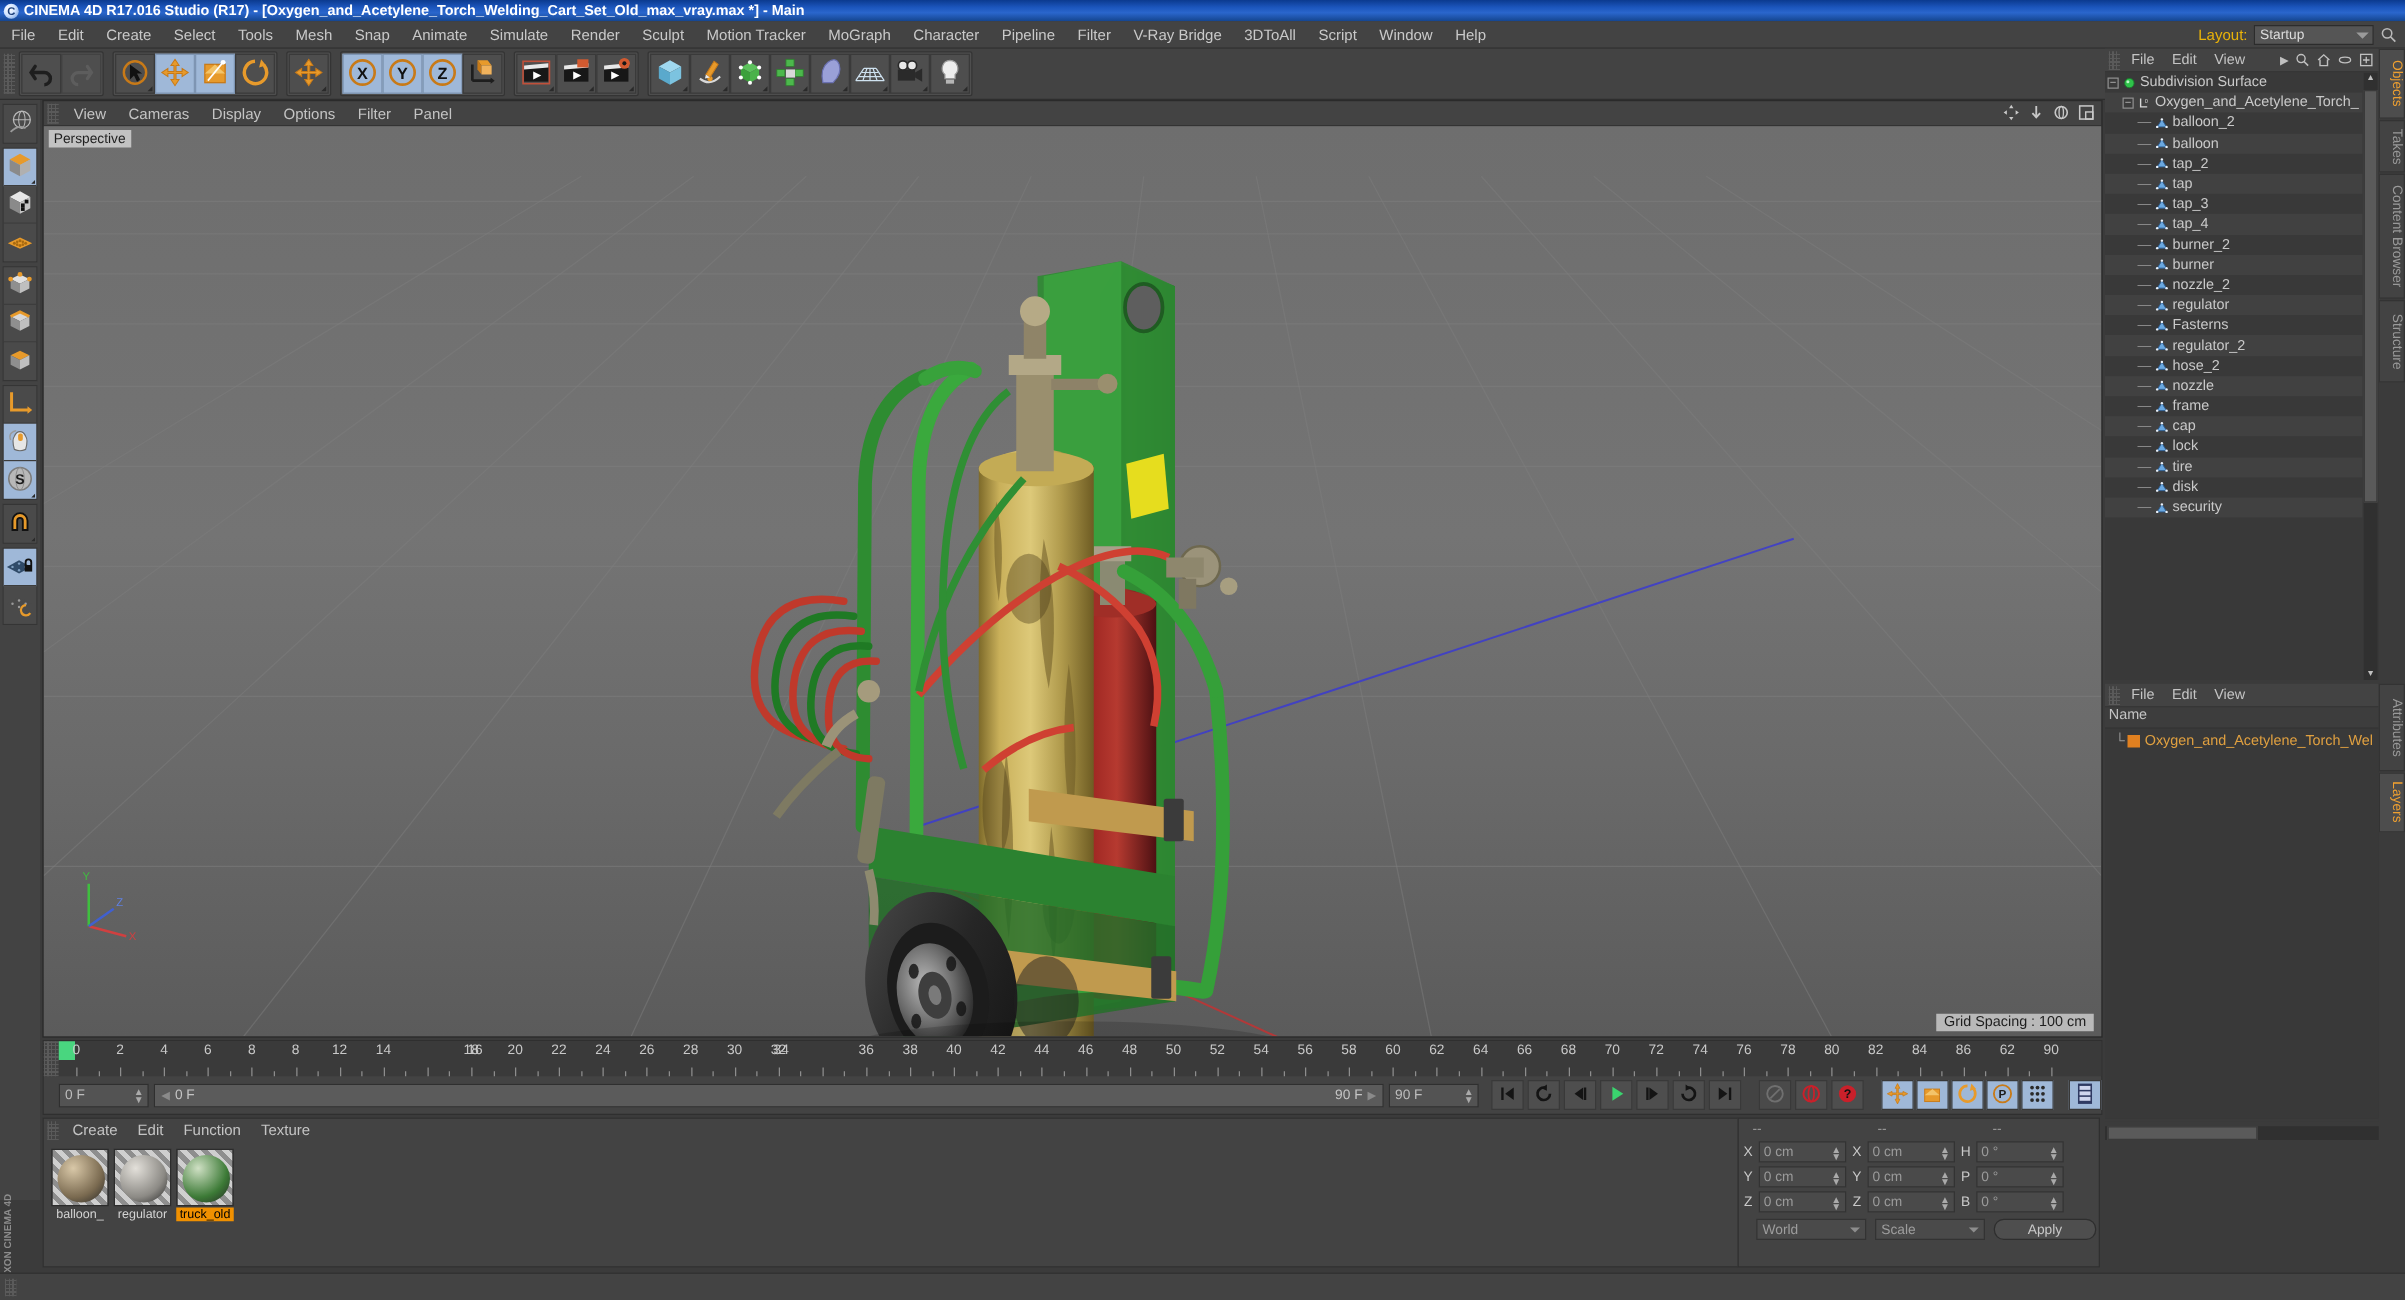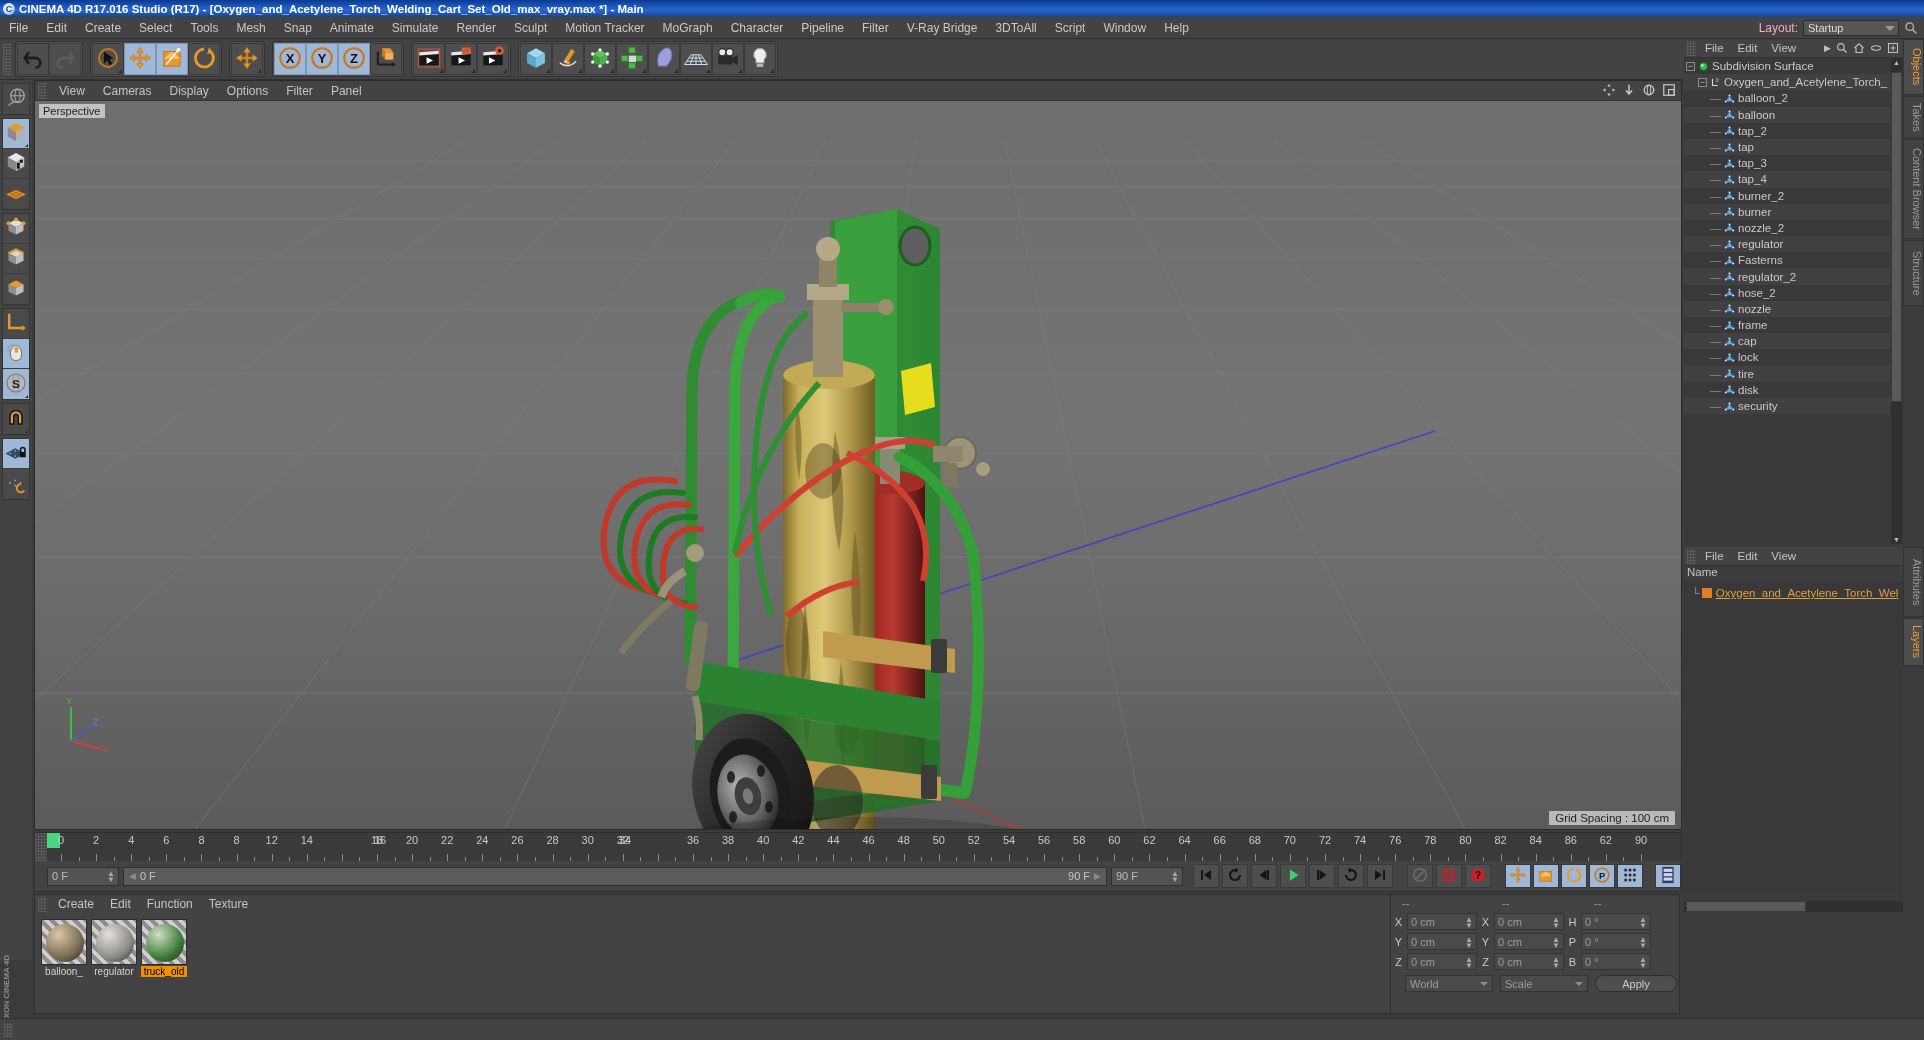--- a/index.html
+++ b/index.html
@@ -37,21 +37,21 @@
     left:0; top:17px; width:1924px; height:22px;
     background:#434343;
     display:flex; align-items:center;
     border-bottom:1px solid #2e2e2e;
   }
   #menubar .mi {
     padding:0 9px; height:20px; line-height:20px;
     color:#c9c9c9; font-size:12px; white-space:nowrap;
   }
   .layoutbox { margin-left:auto; display:flex; align-items:center; padding-right:6px; gap:5px; }
-  .layoutbox .lbl { color:#f9a8d4; font-size:12px; }
+  .layoutbox .lbl { color:#eab308; font-size:12px; }
   .layoutsel {
     width:96px; height:16px; background:#555; border:1px solid #2c2c2c;
     display:flex; align-items:center; padding:0 4px; font-size:11px; color:#ddd;
     position:relative;
   }
   .layoutsel .arrow {
     position:absolute; right:3px; top:5px;
     width:0;height:0;border-left:5px solid transparent;border-right:5px solid transparent;
     border-top:5px solid #9a9a9a;
   }
@@ -1433,21 +1433,21 @@
         </div>
     </div>
     <div style="background:#3d3d3d;height:17px;display:flex;padding-left:3px;
                 border-bottom:1px solid #333;">
       <span style="font-size:11.5px;color:#c4c4c4;">Name</span>
     </div>
     <div style="background:#393939;height:312px;padding-top:2px;">
       <div class="orow">
         <span style="color:#9a9a9a;margin:0 2px 0 6px;font-size:11px;">└</span>
         <span style="width:10px;height:10px;background:#e08020;display:inline-block;margin-right:4px;"></span>
-        <span style="color:#e0a040;text-decoration:underline;">Oxygen_and_Acetylene_Torch_Wel</span>
+        <span style="color:#e0a040;">Oxygen_and_Acetylene_Torch_Wel</span>
       </div>
     </div>
     <div class="vtabs" style="left:219px;top:0;" id="lm-tabs">
         <div class="vtab" style="height: 70px;">Attributes</div>
         <div class="vtab act" style="height: 48px;">Layers</div>
       </div>
   </div>
 
   <div class="abs" style="left:0;top:862px;width:219px;height:11px;background:#303030;">
     <div style="position:absolute;left:2px;top:0;width:120px;height:11px;background:#5a5a5a;border:1px solid #3a3a3a;"></div>

